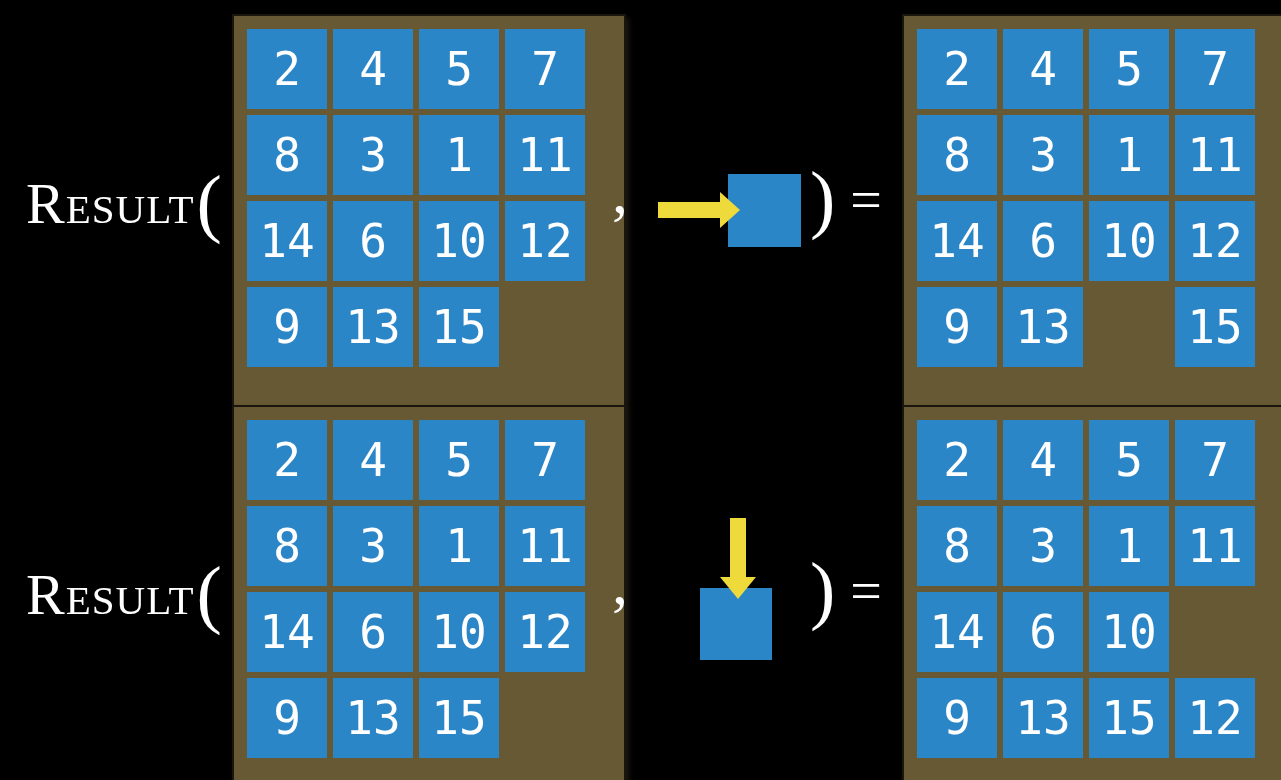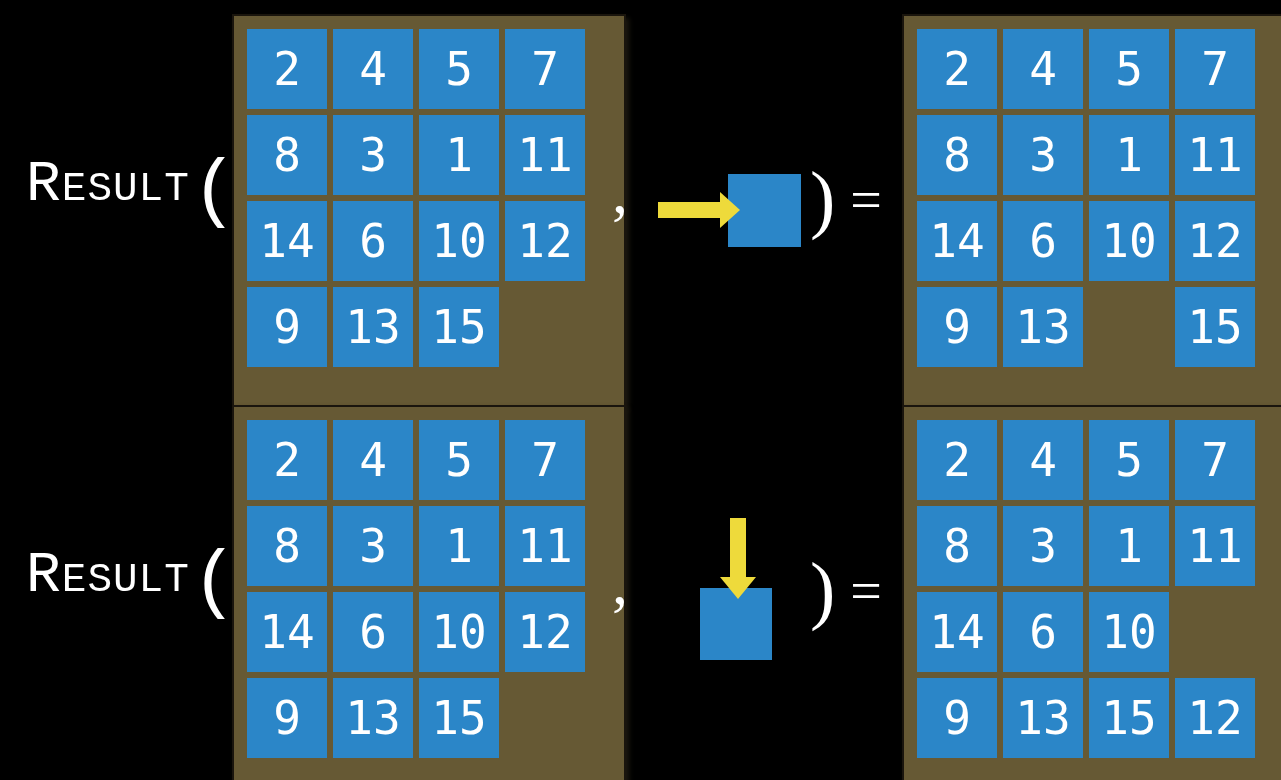--- a/index.html
+++ b/index.html
@@ -23,27 +23,26 @@
     width: 1281px;
     height: 390px;
   }
   .eq-row.row1 { top: 0; }
   .eq-row.row2 { top: 391px; }
 
   
   .result-label {
     position: absolute;
     left: 26px;
-    top: 156px;
+    top: 164px;
     height: 80px;
     display: flex;
-    align-items: flex-start;
+    align-items: center;
     color: var(--color-label, #ffffff);
     white-space: nowrap;
-    font-family: Liberation Mono, monospace;
   }
   .result-label .fn {
     font-size: 58px;
     font-variant: small-caps;
     letter-spacing: 1px;
     line-height: 1;
   }
   .result-label .paren {
     font-size: 76px;
     line-height: 1;

